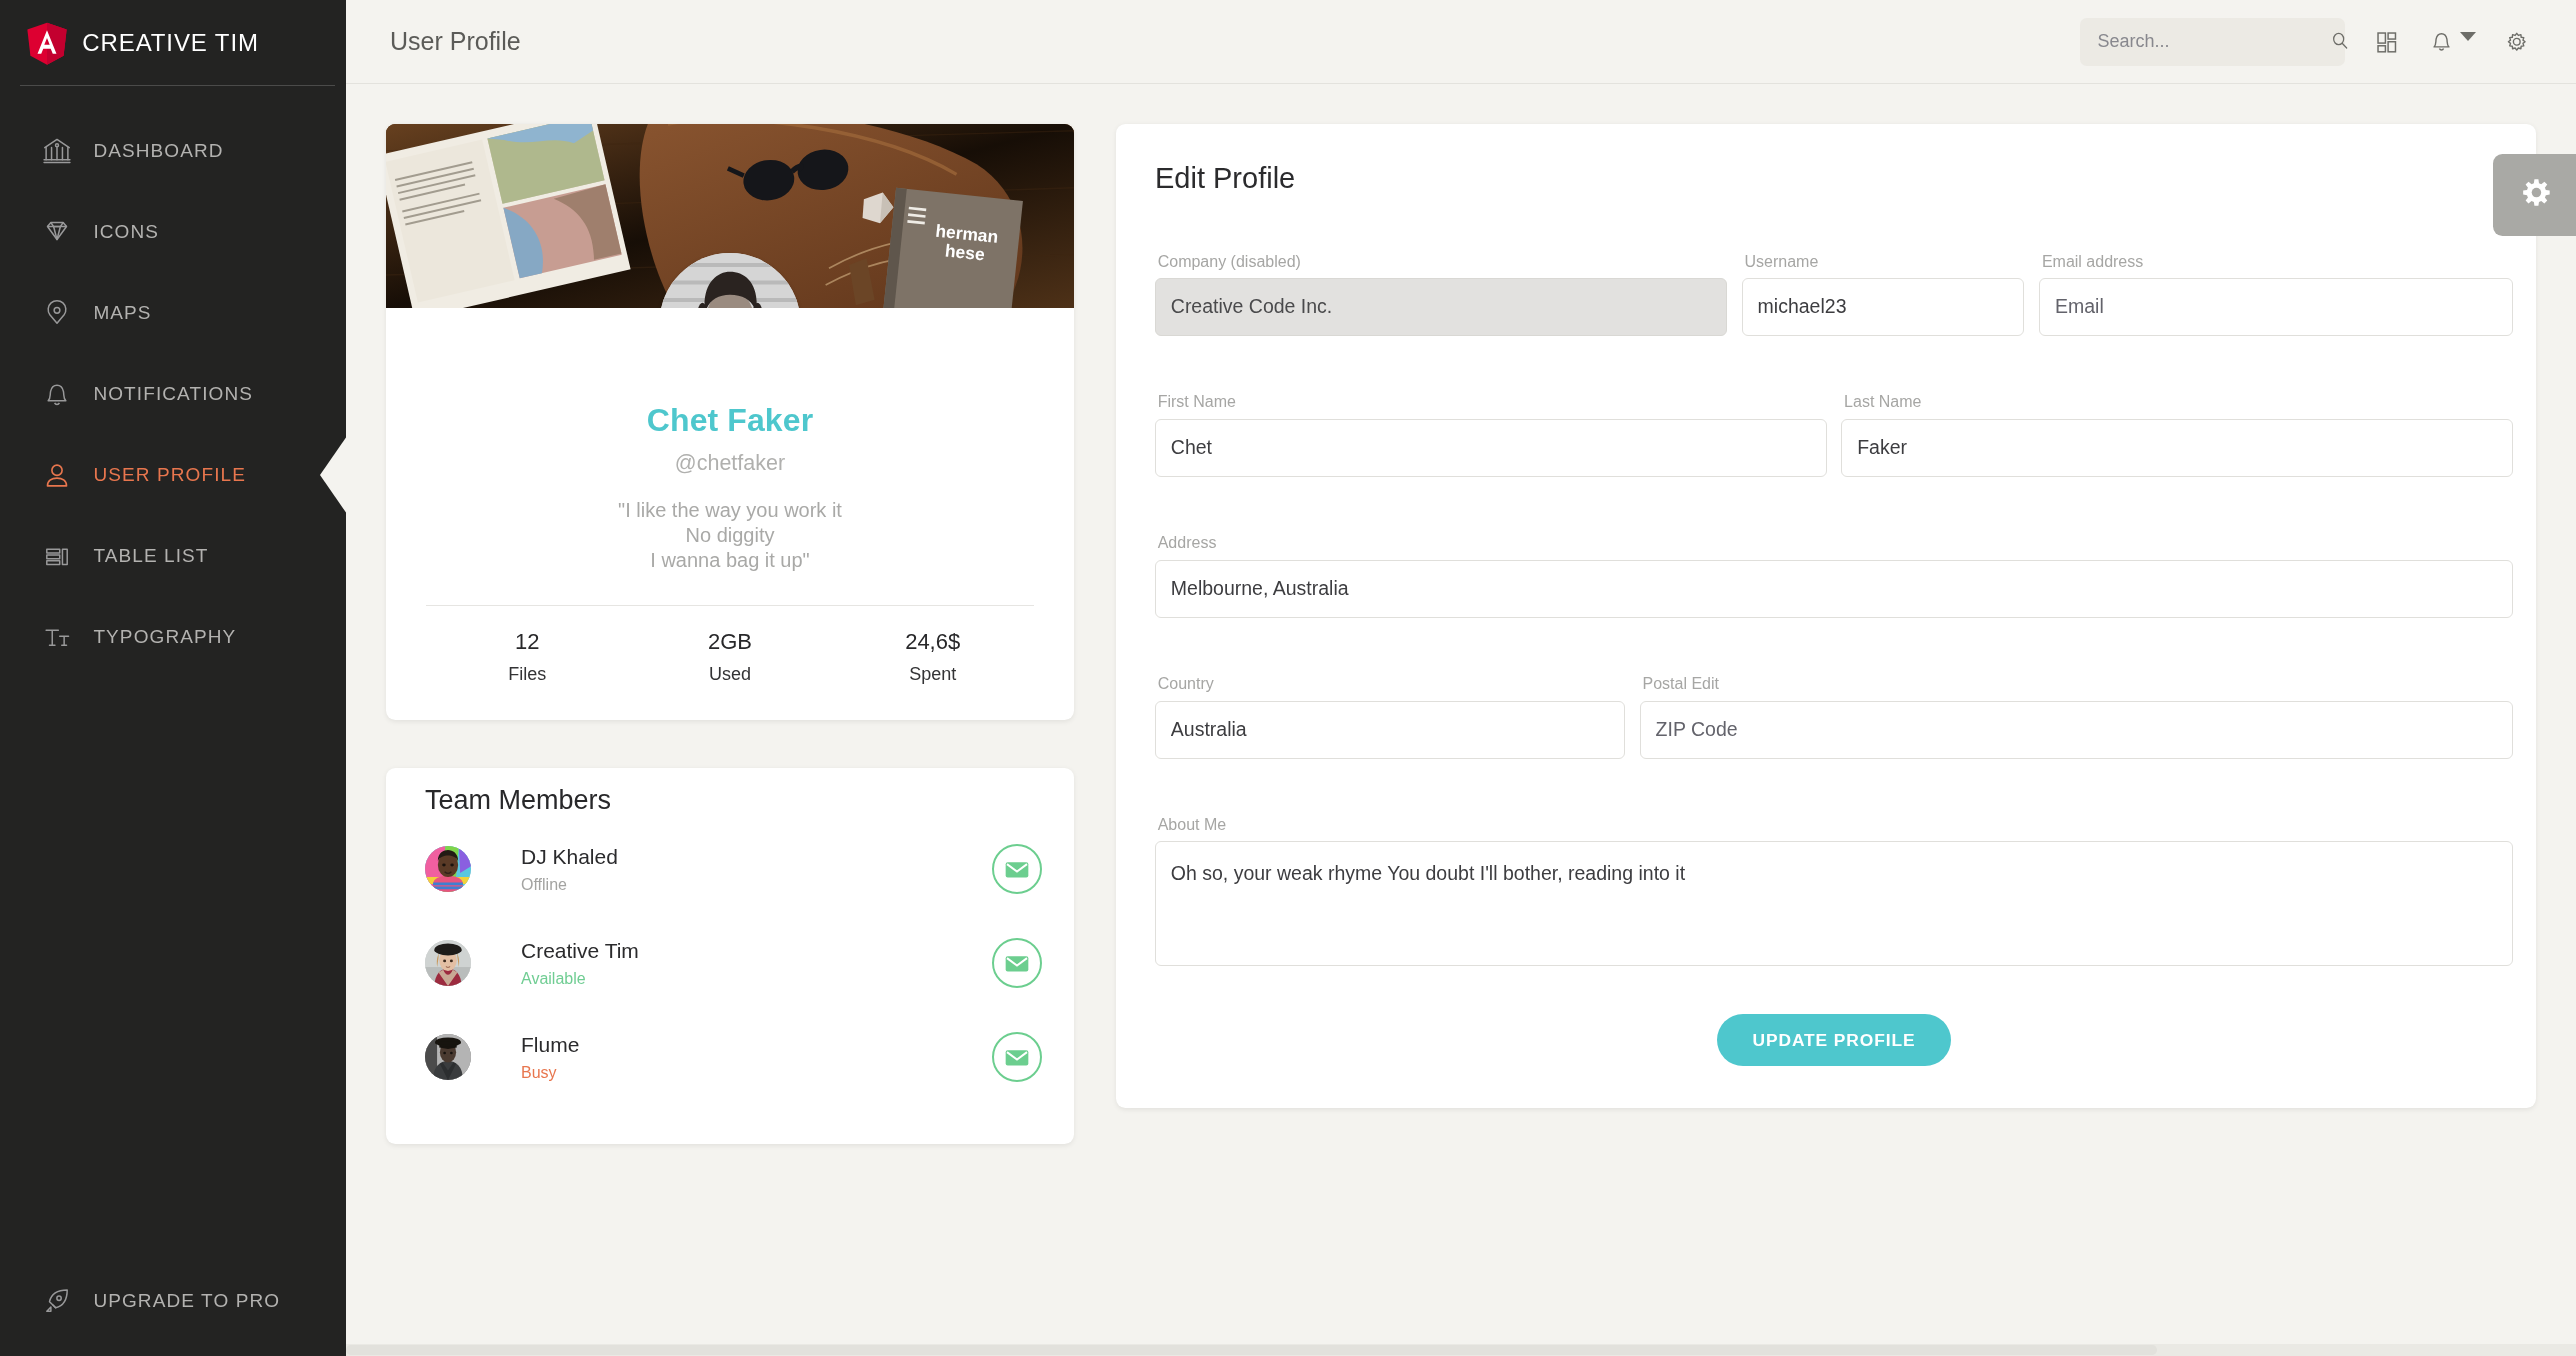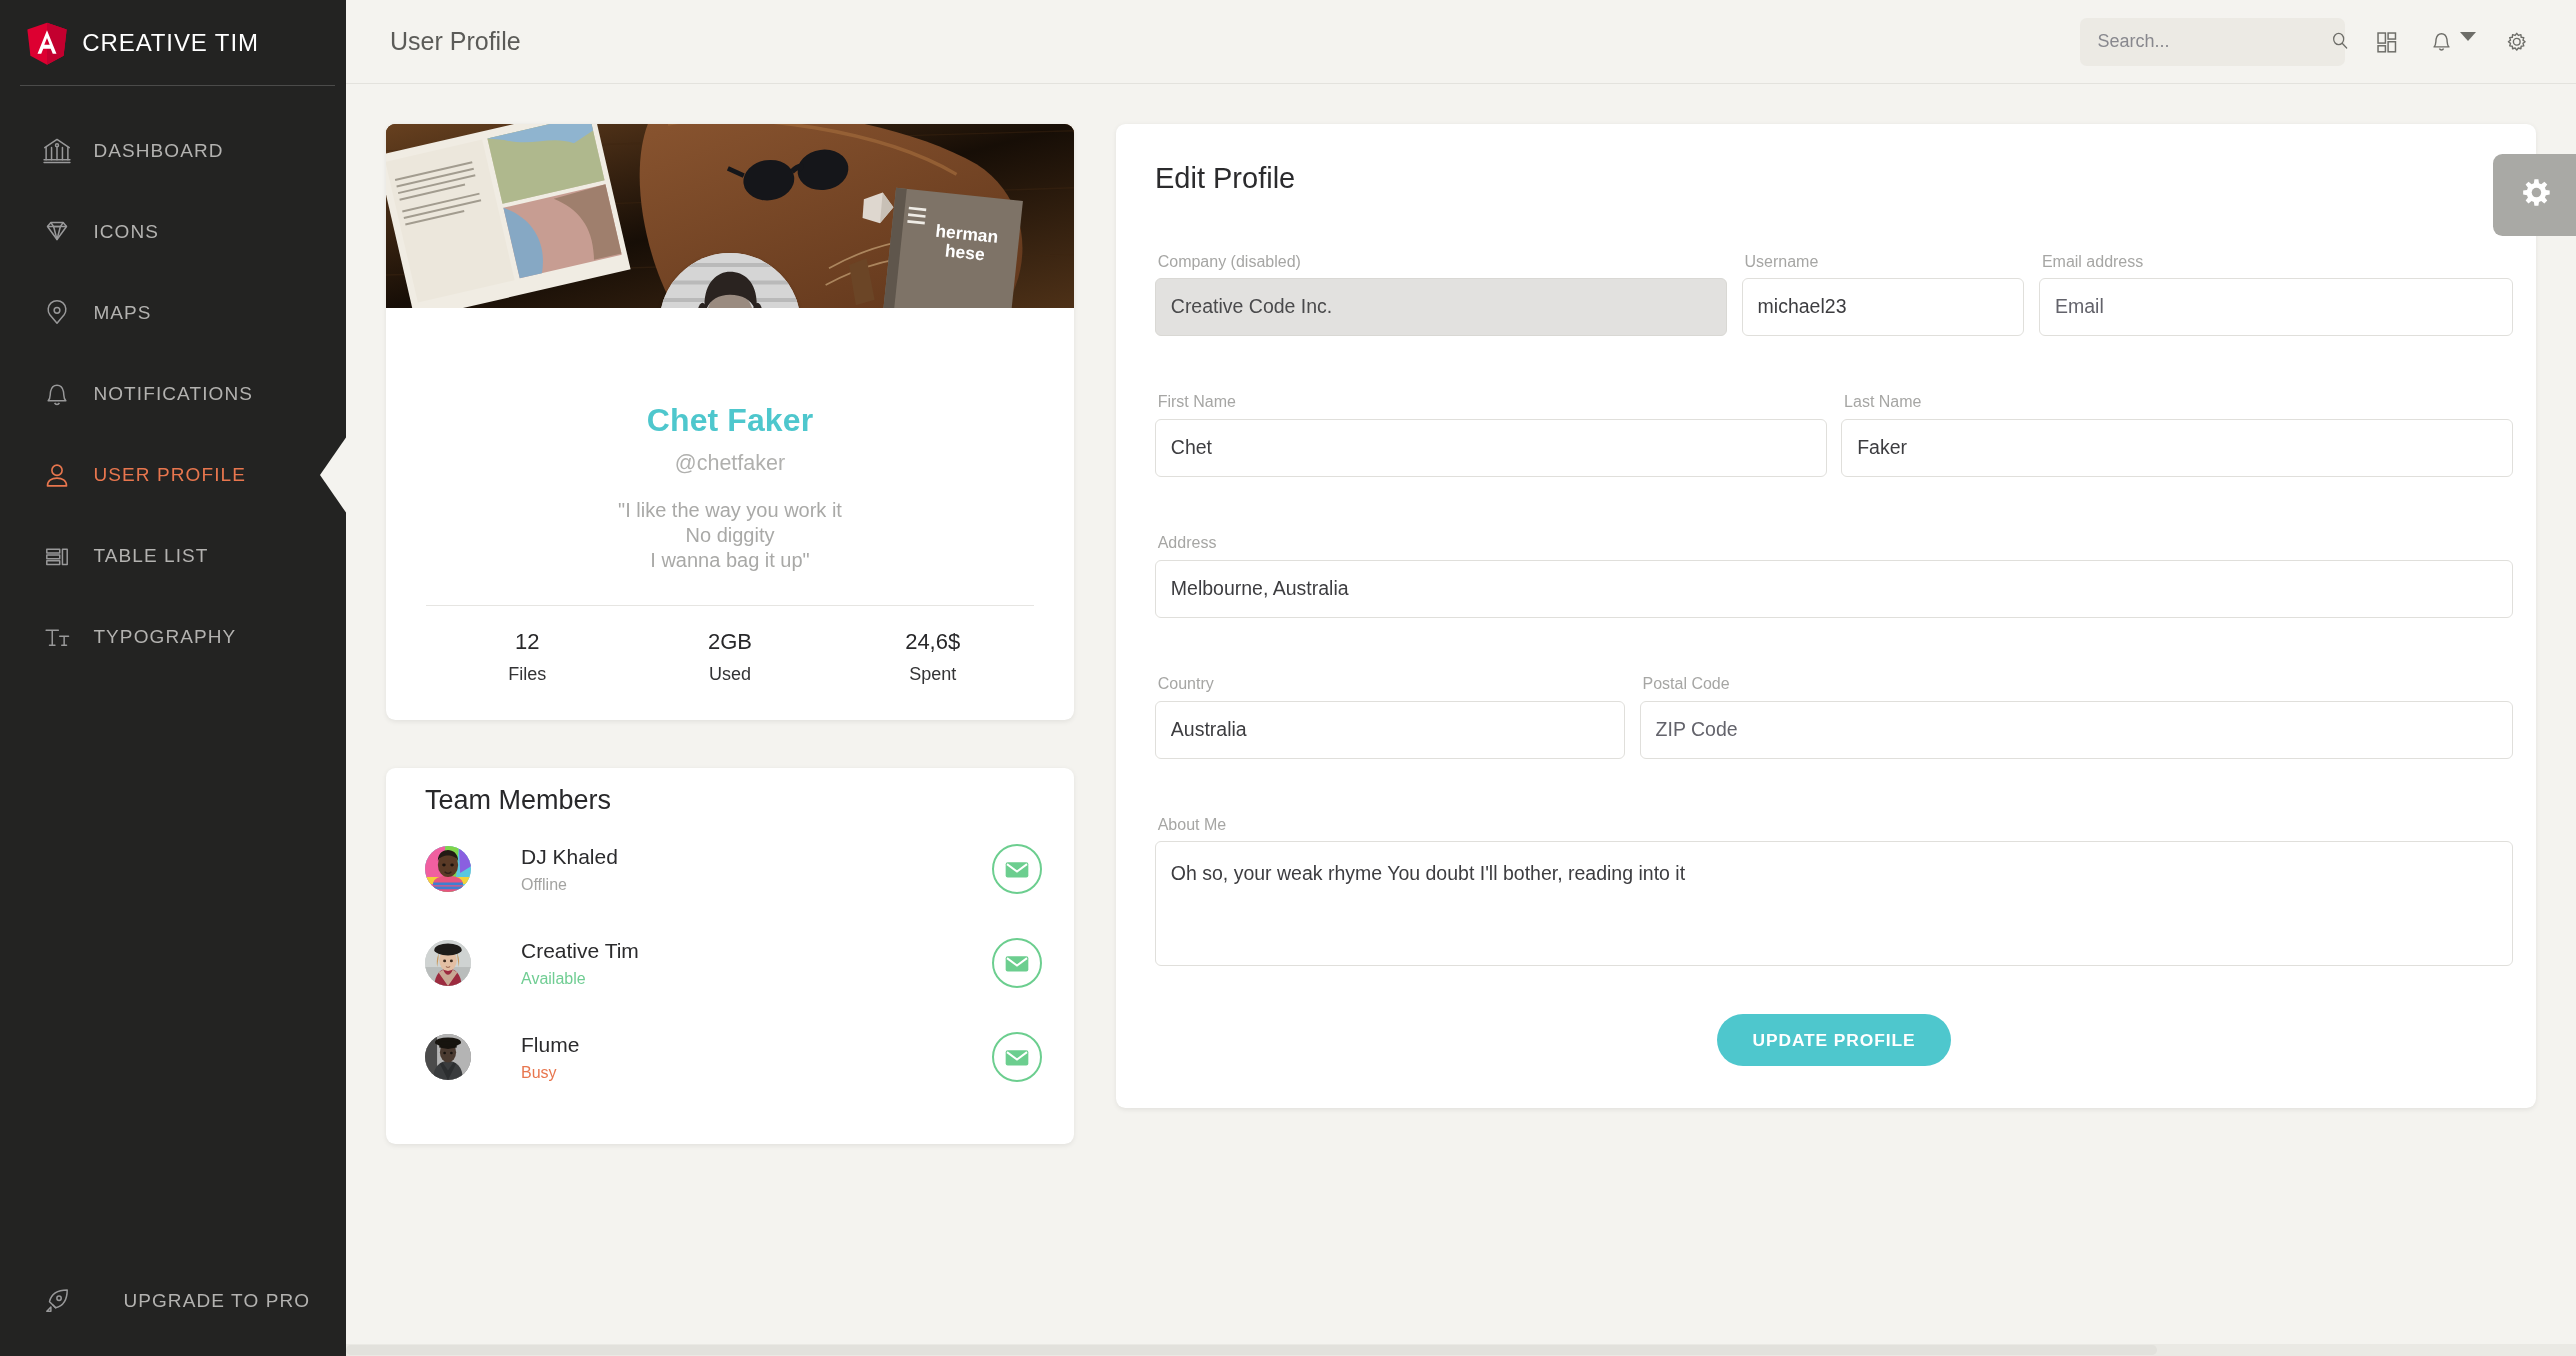--- a/index.html
+++ b/index.html
@@ -67,21 +67,20 @@
   }
   .nav-item.active .nav-arrow { display: block; }
 
   #upgrade {
     position: absolute; left: 0; bottom: 14.8px;
     width: 100%;
     display: flex; align-items: center;
     height: 81px;
     padding-left: 38px;
     cursor: pointer;
-    gap: 30px;
   }
 
   
   #navbar {
     position: absolute; left: 346px; top: 0;
     width: 2230px; height: 84px;
     background: #f4f3ef;
     display: flex; align-items: center;
     border-bottom: 0.7px solid #e3e2dd;
     z-index: 20;
@@ -733,21 +732,21 @@
             <input class="field-input" type="text" value="Melbourne, Australia" style="">
           </div>
         </div>
 
         <div class="form-row">
           <div class="field" style="flex:0 0 470px">
             <label class="field-label">Country</label>
             <input class="field-input" type="text" value="Australia" style="">
           </div>
           <div class="field" style="flex:1 1 auto">
-            <label class="field-label">Postal Code</label>
+            <label class="field-label">Postal Edit</label>
             <input class="field-input" type="text" placeholder="ZIP Code" style="">
           </div>
         </div>
 
         <div class="form-row">
           <div class="field" style="flex:1 1 100%">
             <label class="field-label">About Me</label>
             <textarea class="field-textarea" placeholder="About Me" style="">Oh so, your weak rhyme You doubt I'll bother, reading into it</textarea>
           </div>
         </div>

